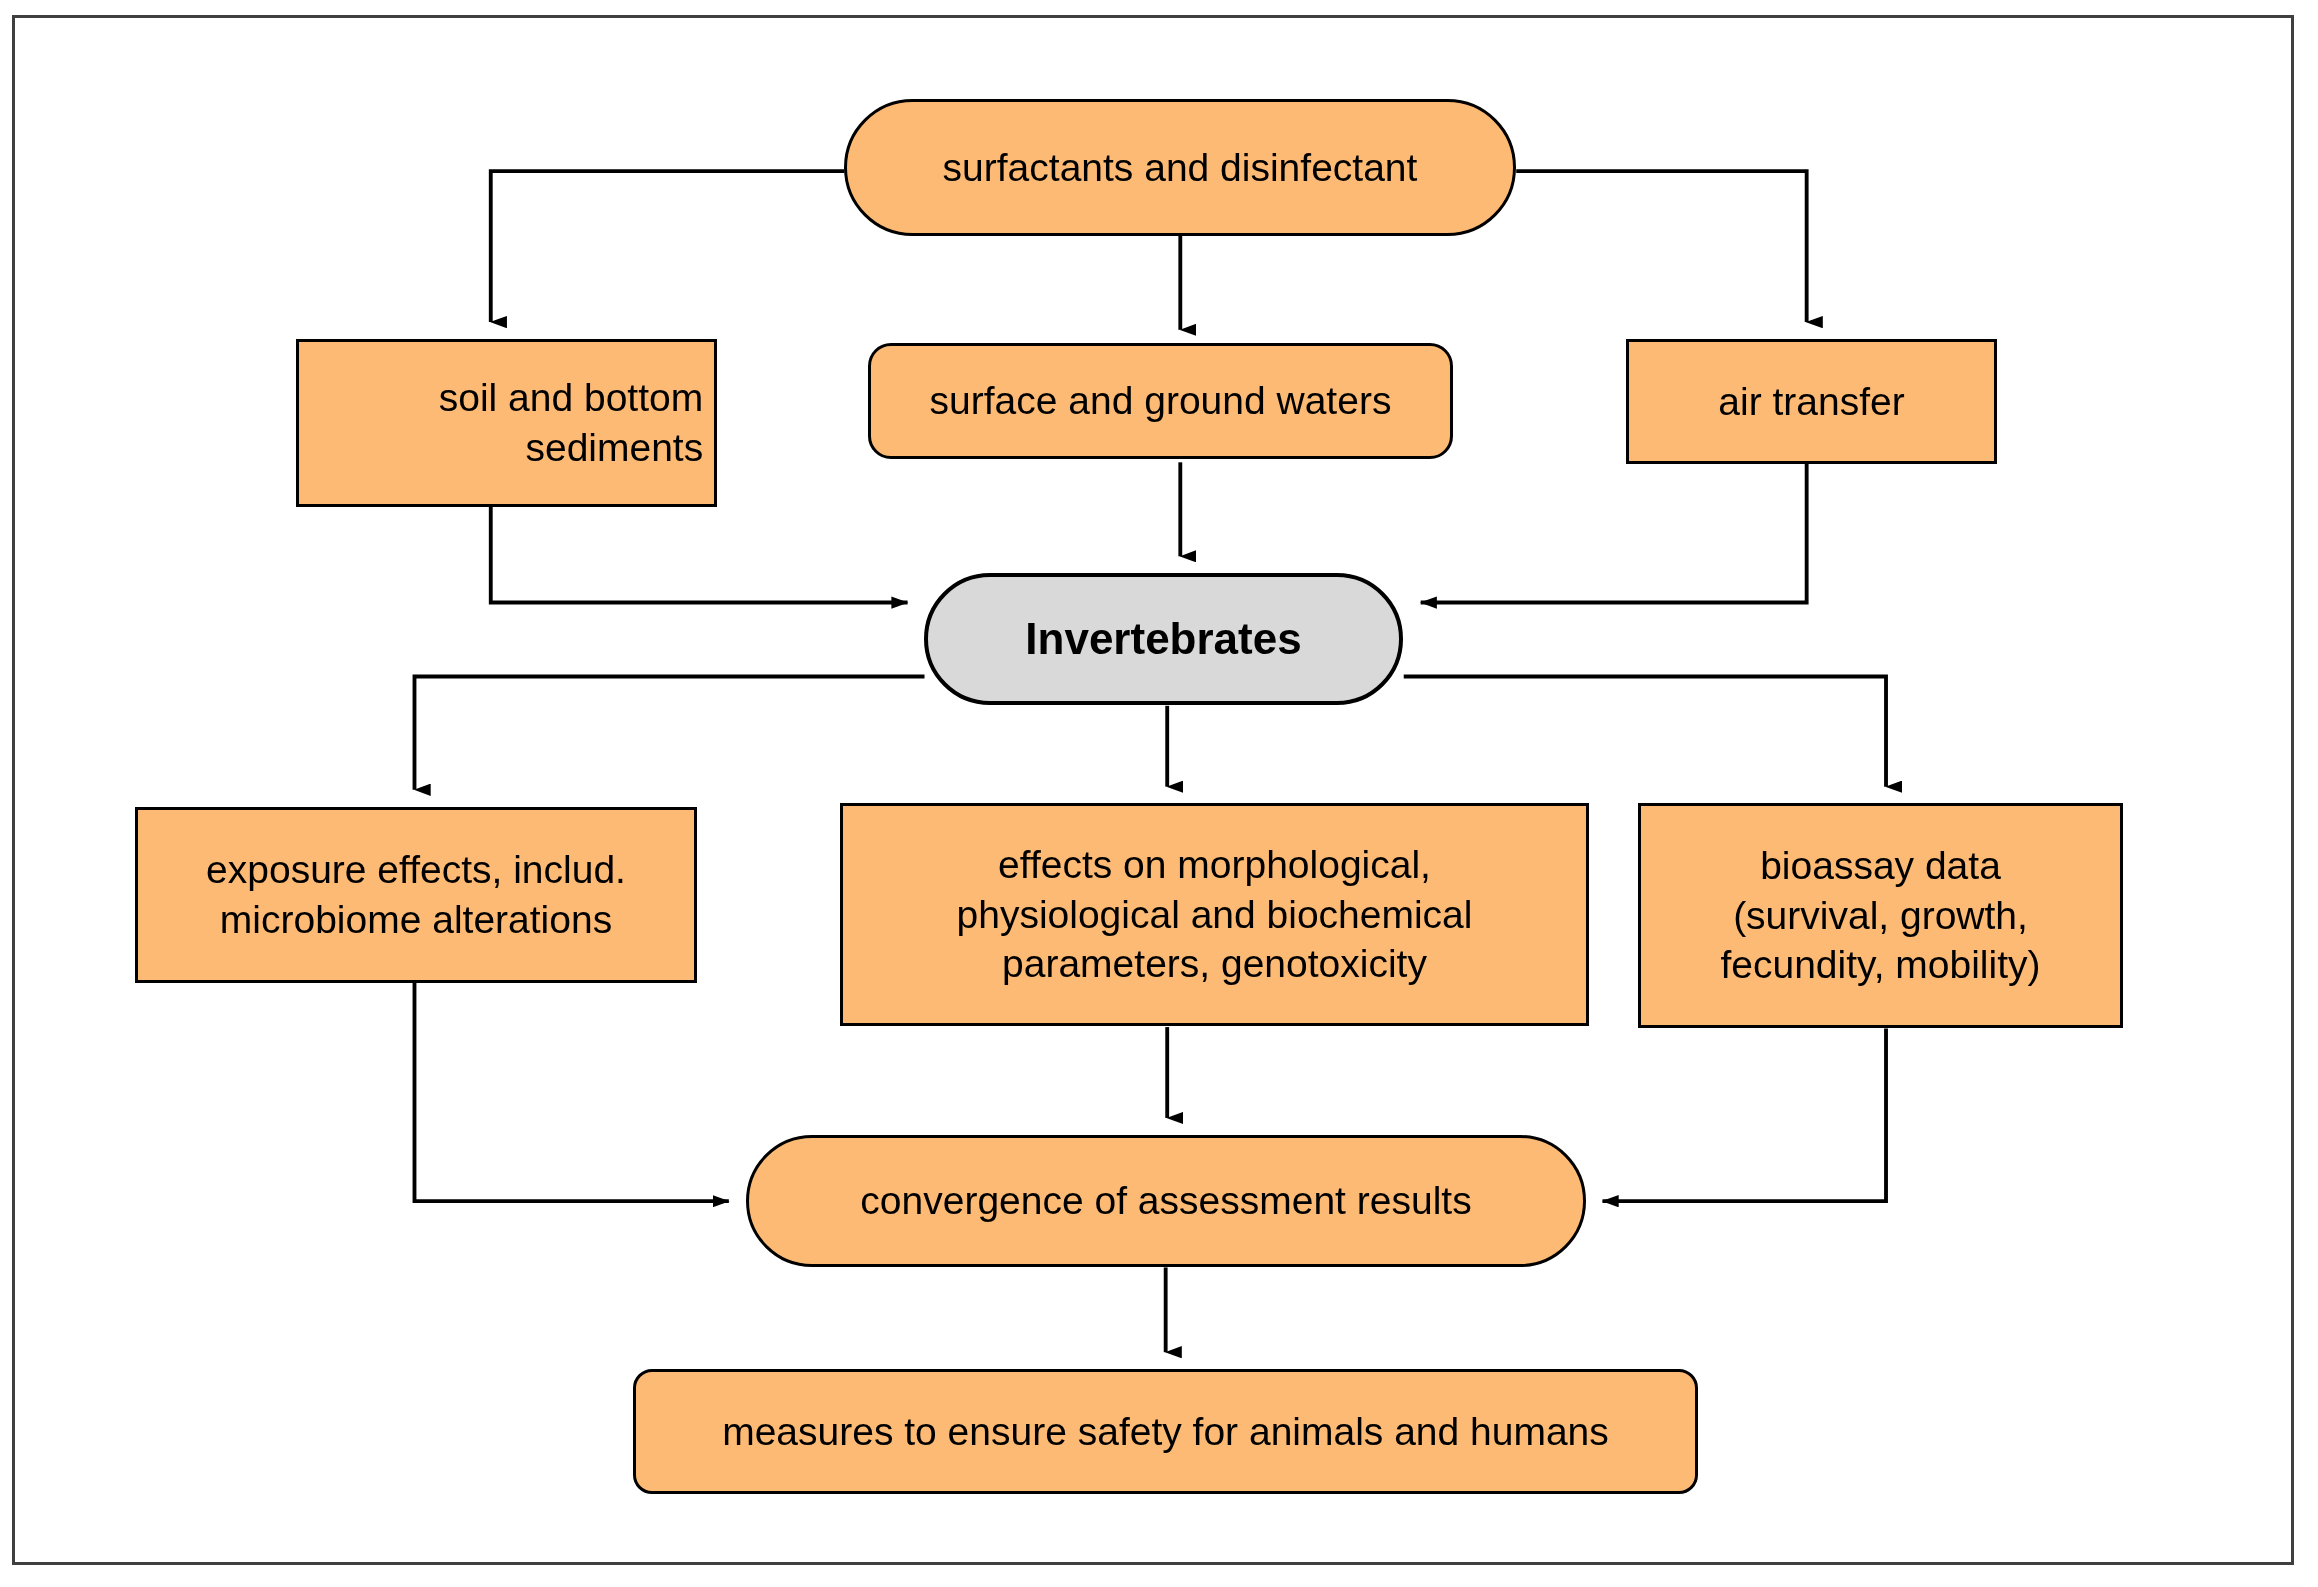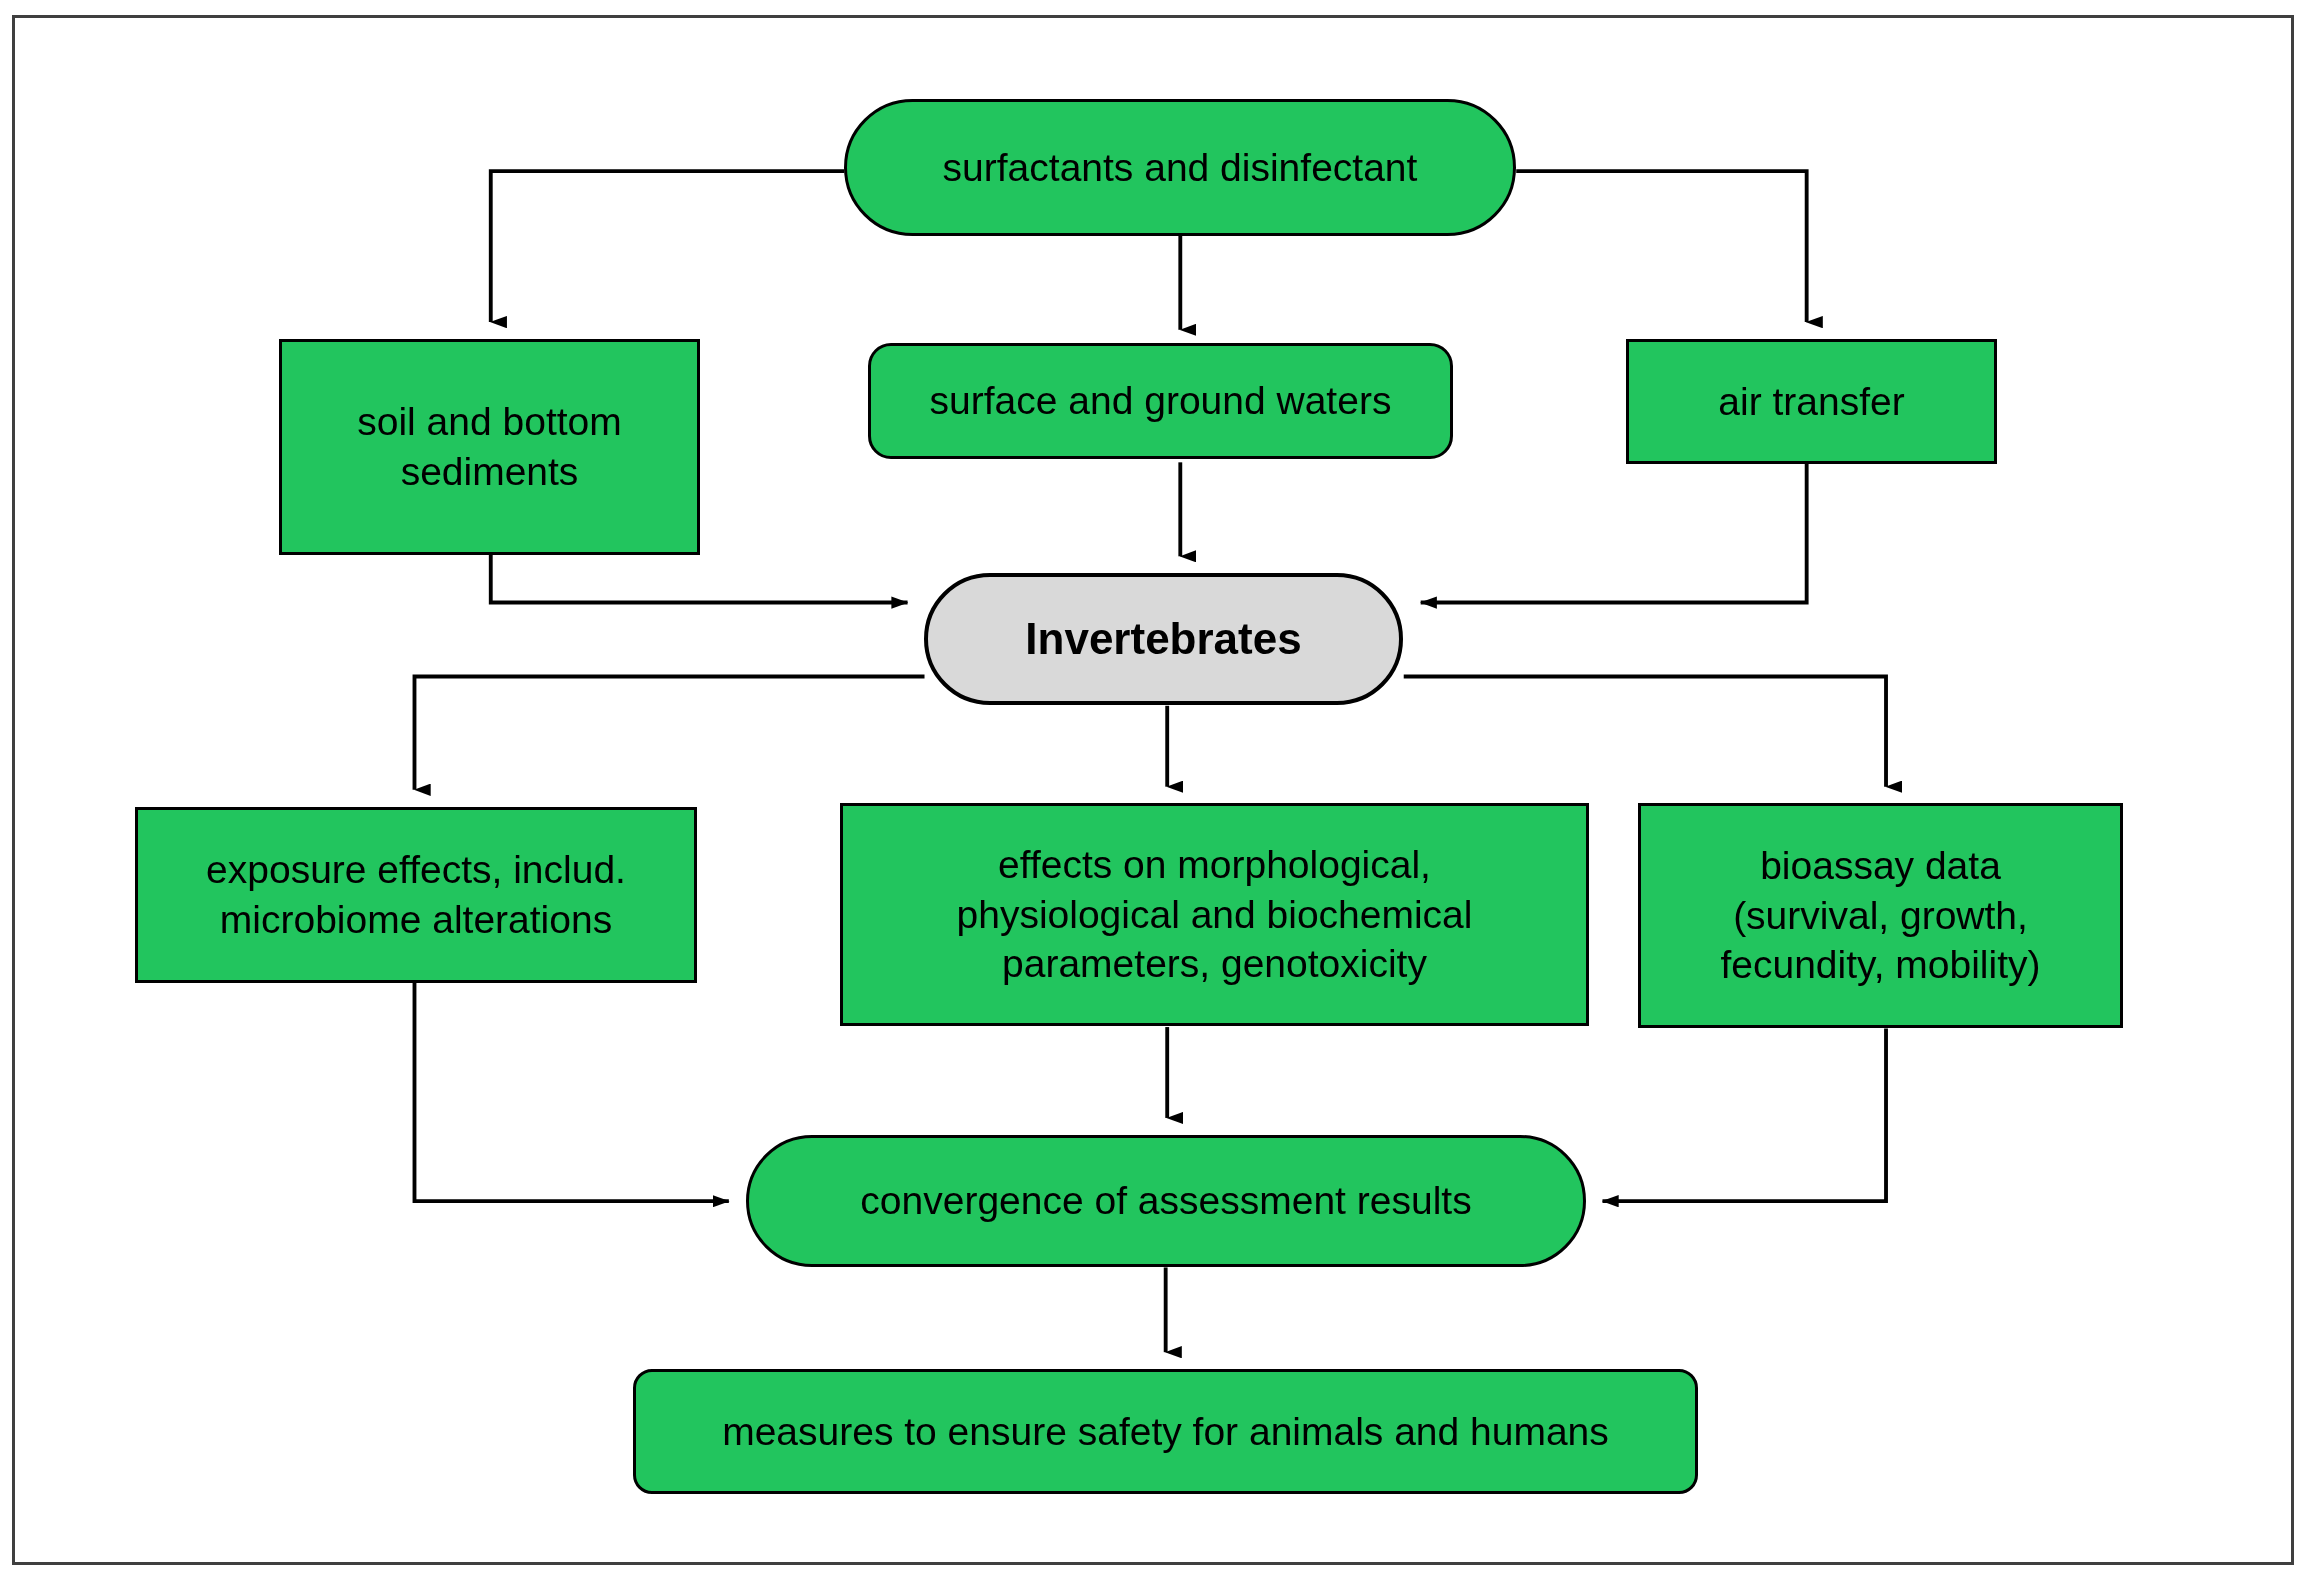--- a/index.html
+++ b/index.html
@@ -36,40 +36,40 @@
     height: 1588px;
     pointer-events: none;
   }
   .node {
     position: absolute;
     box-sizing: border-box;
     display: flex;
     align-items: center;
     justify-content: center;
     text-align: center;
-    background: #22c55e;
+    background: #fdba74;
     border: 3.9px solid #000000;
     color: #000000;
     line-height: 1.28;
     padding: 3.1px 10.8px;
   }
   .rect {
     border-radius: 0;
   }
   .stadium {
     border-radius: 770px;
   }
   .node .lbl {
     display: block;
     width: 100%;
     white-space: pre-line;
   }
   
   #n-source      { left: 844px; top: 99px;  width: 672px; height: 137px; font-size: 39px; }
-  #n-soil        { left: 279px;  top: 339px;  width: 421px; height: 216px; font-size: 39px; }
+  #n-soil        { left: 296px;  top: 339px;  width: 421px; height: 168px; font-size: 39px; text-align: right; }
   #n-water       { left: 868px; top: 343px;  width: 585px; height: 116px; font-size: 39px; border-radius: 23px; }
   #n-air         { left: 1618px; top: 339px;  width: 371px; height: 125px; font-size: 39px; margin-left: 8px; }
   #n-invert      { left: 924px; top: 573px;  width: 479px; height: 132px; font-size: 44px; font-weight: bold;
                    background: #d9d9d9; border-width: 4.6px; }
   #n-exposure    { left: 135px;  top: 807px; width: 562px; height: 176px; font-size: 39px; }
   #n-effects     { left: 840px; top: 803px; width: 749px; height: 223px; font-size: 39px; }
   #n-bioassay    { left: 1638px; top: 803px; width: 485px; height: 225px; font-size: 39px; }
   #n-convergence { left: 746px;  top: 1135px; width: 840px; height: 132px; font-size: 39px; }
   #n-measures    { left: 633px;  top: 1369px; width: 1065px; height: 125px; font-size: 39px; border-radius: 19px; }
 </style>

